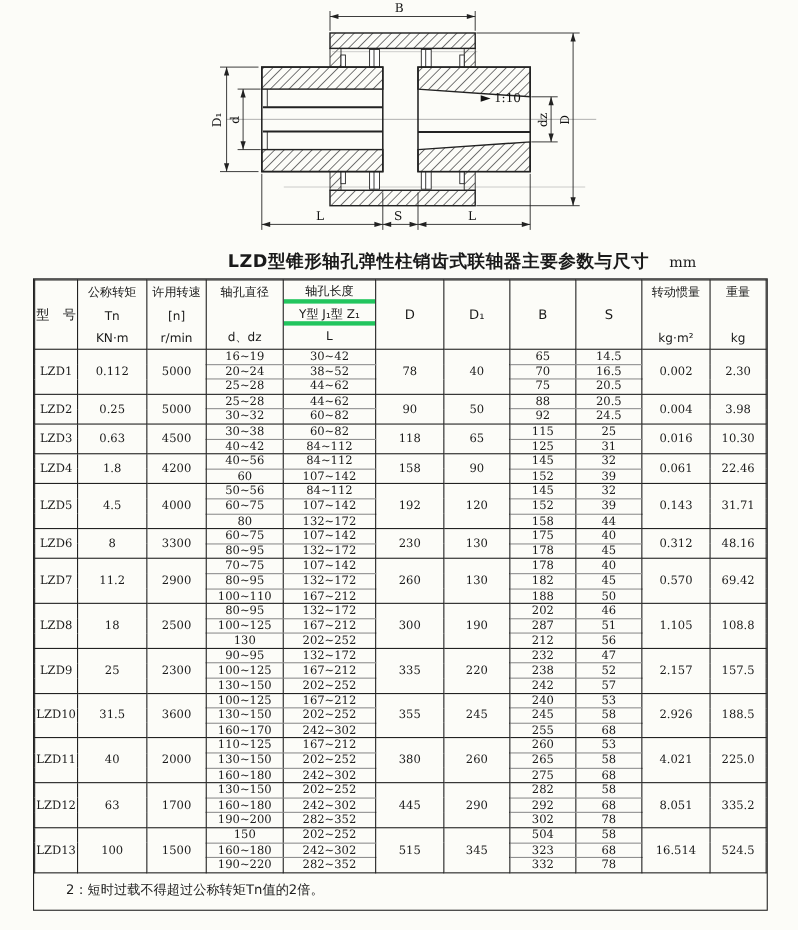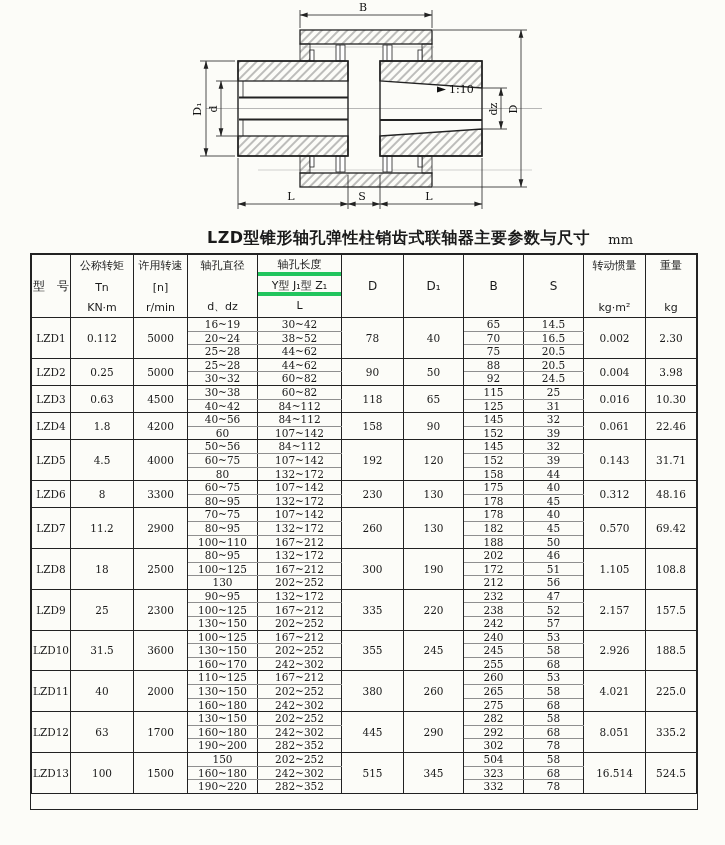--- a/index.html
+++ b/index.html
@@ -364,21 +364,21 @@
           <td class="dcol" rowspan="3">300</td>
           <td class="d1col" rowspan="3">190</td>
           <td class="bcol light-b">202</td>
           <td class="scol light-b">46</td>
           <td class="inertia" rowspan="3">1.105</td>
           <td class="weight" rowspan="3">108.8</td>
         </tr>
         <tr>
           <td class="dia light-b">100~125</td>
           <td class="len light-b">167~212</td>
-          <td class="bcol light-b">172</td>
+          <td class="bcol light-b">287</td>
           <td class="scol light-b">51</td>
         </tr>
         <tr>
           <td class="dia">130</td>
           <td class="len">202~252</td>
           <td class="bcol">212</td>
           <td class="scol">56</td>
         </tr>
         <tr>
           <td class="model" rowspan="3">LZD9</td>
@@ -501,14 +501,15 @@
         </tr>
         <tr>
           <td class="dia">190~220</td>
           <td class="len">282~352</td>
           <td class="bcol">332</td>
           <td class="scol">78</td>
         </tr>
       </tbody>
   </table>
   <div class="notes">
+    <div class="note note-2">2：短时过载不得超过公称转矩Tn值的2倍。</div>
   </div>
 </div>
 
 </body></html>

